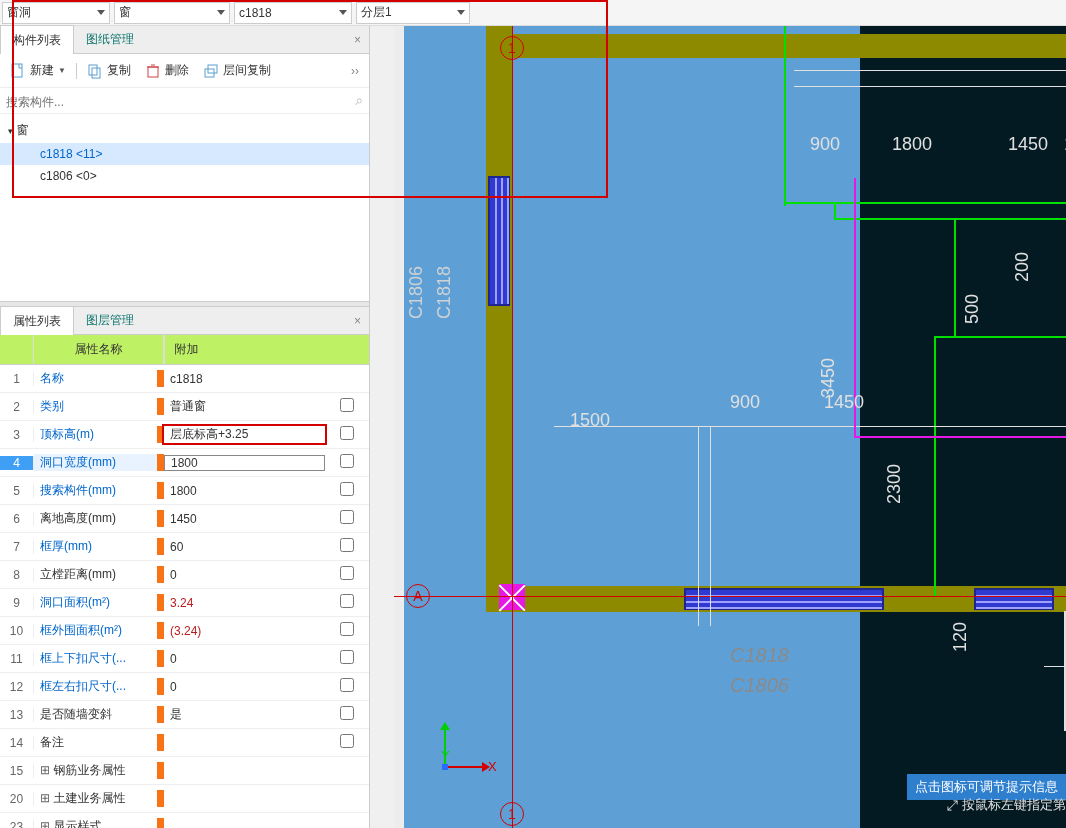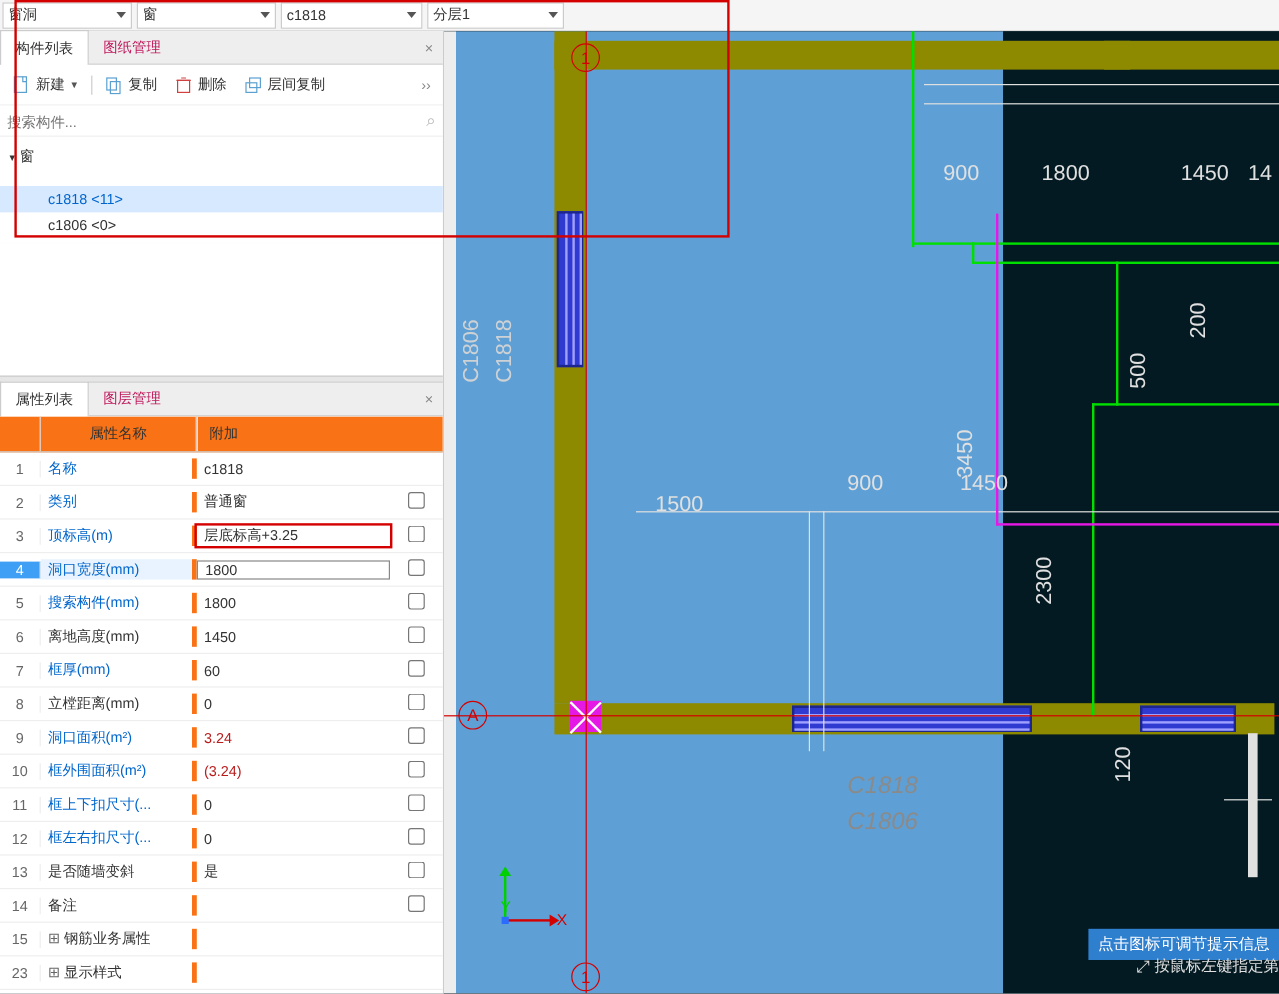--- a/index.html
+++ b/index.html
@@ -5,47 +5,47 @@
   * { box-sizing: border-box; margin: 0; padding: 0; }
   body { font-family: "Microsoft YaHei", Arial, sans-serif; font-size: 12px; color: #333; background: #f0f0f0; width: 1066px; height: 828px; overflow: hidden; position: relative; }
   .topbar { display: flex; align-items: center; background: #f5f5f5; border-bottom: 1px solid #ddd; height: 26px; }
   .topbar .dropdown { display: flex; align-items: center; justify-content: space-between; background: #fff; border: 1px solid #ccc; height: 22px; margin: 2px 2px; padding: 0 4px; cursor: pointer; }
   .topbar .dropdown span.arrow { width: 0; height: 0; border-left: 4px solid transparent; border-right: 4px solid transparent; border-top: 5px solid #555; margin-left: 4px; }
   .dd1 { width: 108px; }
   .dd2 { width: 116px; }
   .dd3 { width: 118px; }
   .dd4 { width: 114px; }
   .red-box-top { position:absolute; left:12px; top:0; width:596px; height:198px; border:2px solid #d40000; pointer-events:none; z-index:50; }
-  .main { display:flex; height: calc(100% - 26px); }
+  .main { display:flex; height: calc(100% - 26px); gap: 24px; }
   .left { width: 370px; background:#f6f6f6; border-right:1px solid #ccc; display:flex; flex-direction:column; }
   .panel-head { display:flex; align-items:center; background:#eee; border-bottom:1px solid #ccc; height:28px; }
-  .tab { padding: 6px 12px; cursor:pointer; color:#be185d; }
+  .tab { padding: 6px 12px; cursor:pointer; color:#0f766e; }
   .tab.active { background:#fff; color:#333; border-top:1px solid #ccc; border-left:1px solid #ccc; border-right:1px solid #ccc; }
   .panel-head .close { margin-left:auto; padding:0 8px; color:#888; cursor:pointer; }
   .toolbar-row { display:flex; align-items:center; gap:6px; padding:6px 6px; background:#fff; border-bottom:1px solid #eee; }
   .tb-btn { display:flex; align-items:center; gap:4px; padding:2px 4px; cursor:pointer; }
   .tb-sep { border-left:1px solid #ccc; height:16px; }
   .ico { width:16px; height:16px; display:inline-block; }
   .search-row { display:flex; align-items:flex-end; padding:4px 6px; color:#aaa; background:#fff; border-bottom:1px solid #eee; }
   .search-row input { flex:1; border:none; outline:none; font-size:12px; color:#333; }
   .tree { background:#fff; padding:4px 0; }
   .tree .node { padding:4px 8px; display:flex; align-items:center; gap:4px; cursor:pointer; }
   .tree .leaf { padding:4px 8px 4px 40px; cursor:pointer; }
-  .tree .leaf.selected { background:#d7e9ff; color:#0066cc;margin-top:12px; }
+  .tree .leaf.selected { background:#d7e9ff; color:#0066cc; }
   .gap { height:110px; background:#fff; }
   .mid-border { height:6px; background:#e6e6e6; border-top:1px solid #ccc; border-bottom:1px solid #ccc; }
   .prop-table { background:#fff; flex:1; overflow:auto; }
-  .pt-head { display:flex; background:#f97316; border-bottom:1px solid #ccc; }
+  .pt-head { display:flex; background:#bef264; border-bottom:1px solid #ccc; }
   .pt-head .c1 { width:34px; text-align:center; padding:6px 0; border-right:1px solid #ddd; }
   .pt-head .c2 { width:130px; text-align:center; padding:6px 0; border-right:1px solid #ddd; }
   .pt-head .c3 { flex:1; text-align:center; padding:6px 0; background:#3f9ff5; color:#fff; }
   .pt-head .c4 { width:44px; text-align:center; padding:6px 0; border-left:1px solid #ddd; }
   .pt-row { display:flex; border-bottom:1px solid #eee; height:28px; align-items:center; }
   .pt-row .c1 { width:34px; text-align:center; color:#666; border-right:1px solid #eee; }
-  .pt-row .c2 { width:130px; padding:0 6px; border-right:4px solid #f97316; color:#0066cc; }
+  .pt-row .c2 { width:130px; padding:0 6px; border-right:7px solid #f97316; color:#0066cc; }
   .pt-row .c2.plain { color:#333; }
   .pt-row .c3 { flex:1; padding:0 6px; color:#333; }
   .pt-row .c3.gray { color:#b91c1c; }
   .pt-row .c4 { width:44px; text-align:center; }
   .pt-row .c4 input { width:14px; height:14px; }
   .pt-row.sel .c1 { background:#3f9ff5; color:#fff; }
   .pt-row.sel .c2 { background:#e9f3ff; }
   .red-box-val { position:relative; }
   .red-box-val::after { content:""; position:absolute; left:-2px; right:-2px; top:-2px; bottom:-2px; border:2px solid #d40000; pointer-events:none; }
   .canvas { flex:1; position:relative; background:#041a22; overflow:hidden; }
@@ -257,20 +257,26 @@
             <div class="c3"></div>
             <div class="c4"><input type="checkbox" style=""></div>
           </div>
           <div class="pt-row">
             <div class="c1">15</div>
             <div class="c2 plain"><span style="color: rgb(102, 102, 102);">⊞ </span>钢筋业务属性</div>
             <div class="c3"></div>
             <div class="c4"></div>
           </div>
           <div class="pt-row">
+            <div class="c1">20</div>
+            <div class="c2 plain"><span style="color: rgb(102, 102, 102);">⊞ </span>土建业务属性</div>
+            <div class="c3"></div>
+            <div class="c4"></div>
+          </div>
+          <div class="pt-row">
             <div class="c1">23</div>
             <div class="c2 plain"><span style="color: rgb(102, 102, 102);">⊞ </span>显示样式</div>
             <div class="c3"></div>
             <div class="c4"></div>
           </div>
         </div>
     </div>
   </div>
 
   <div class="canvas">

